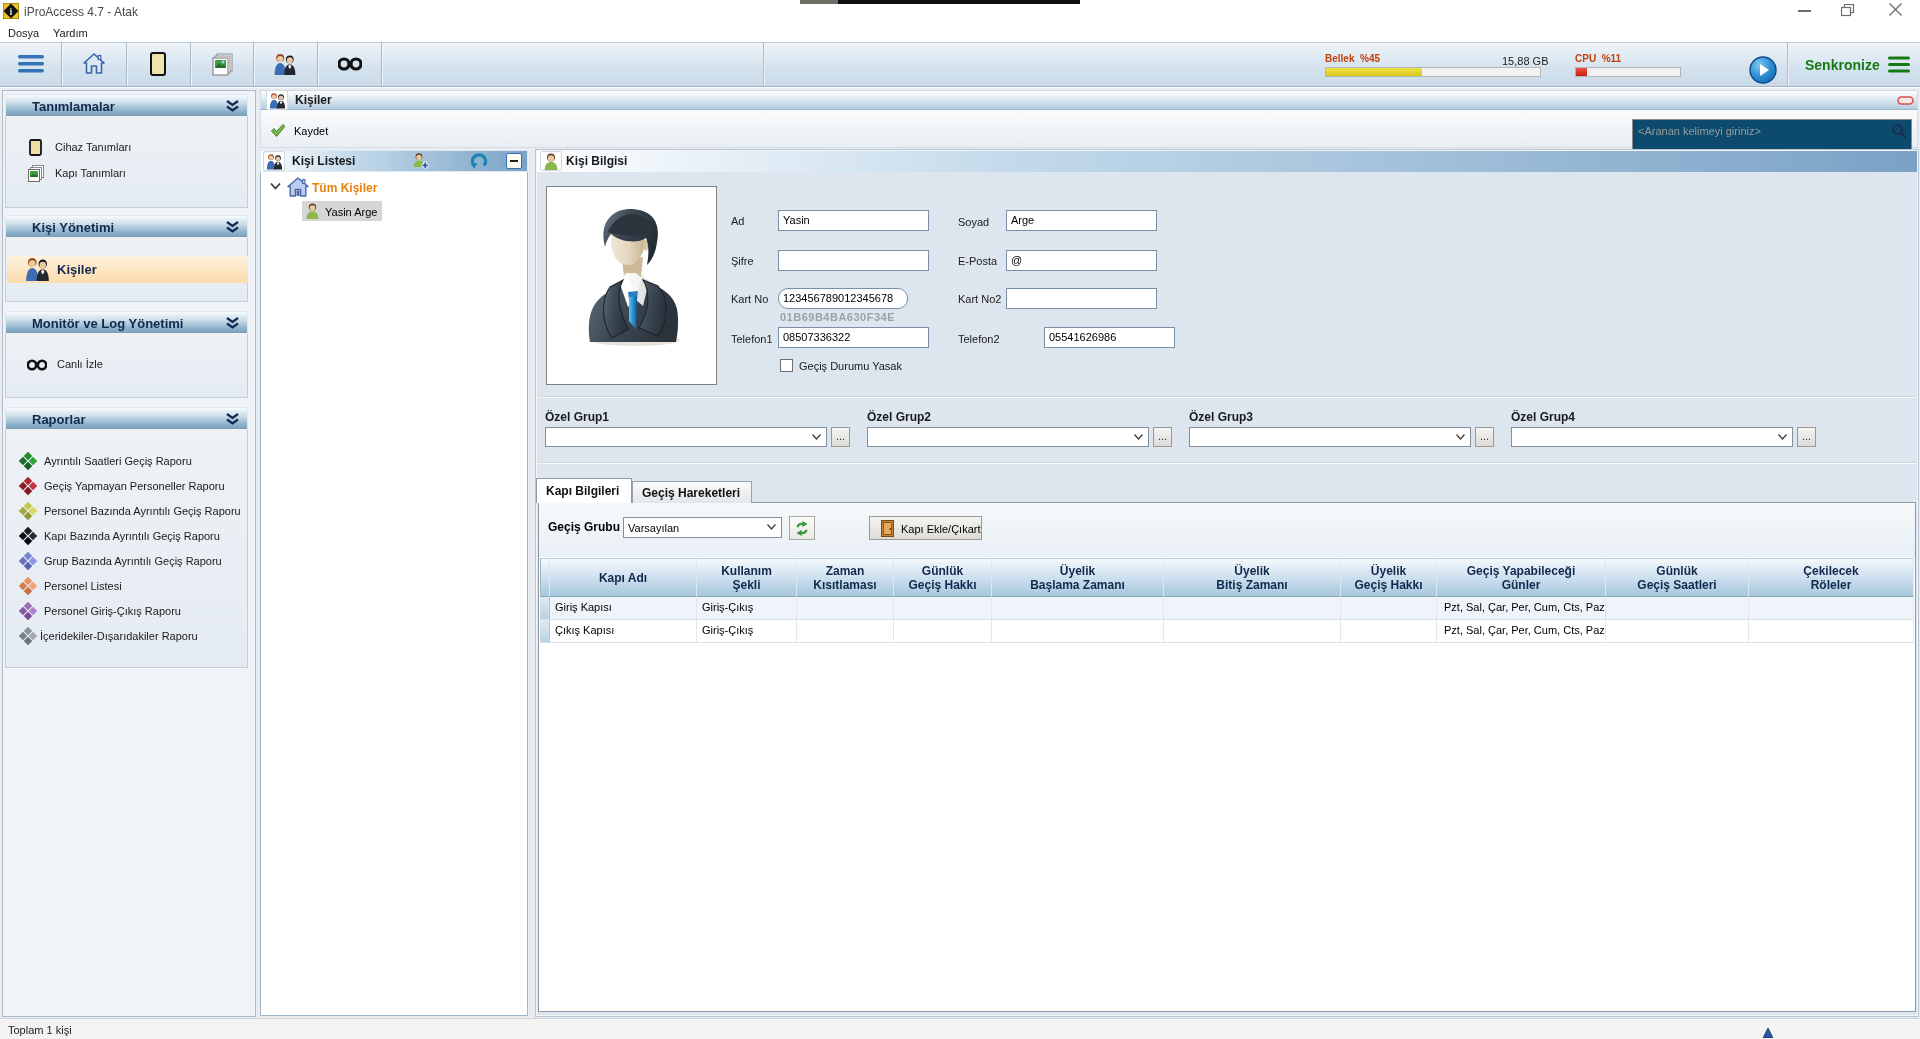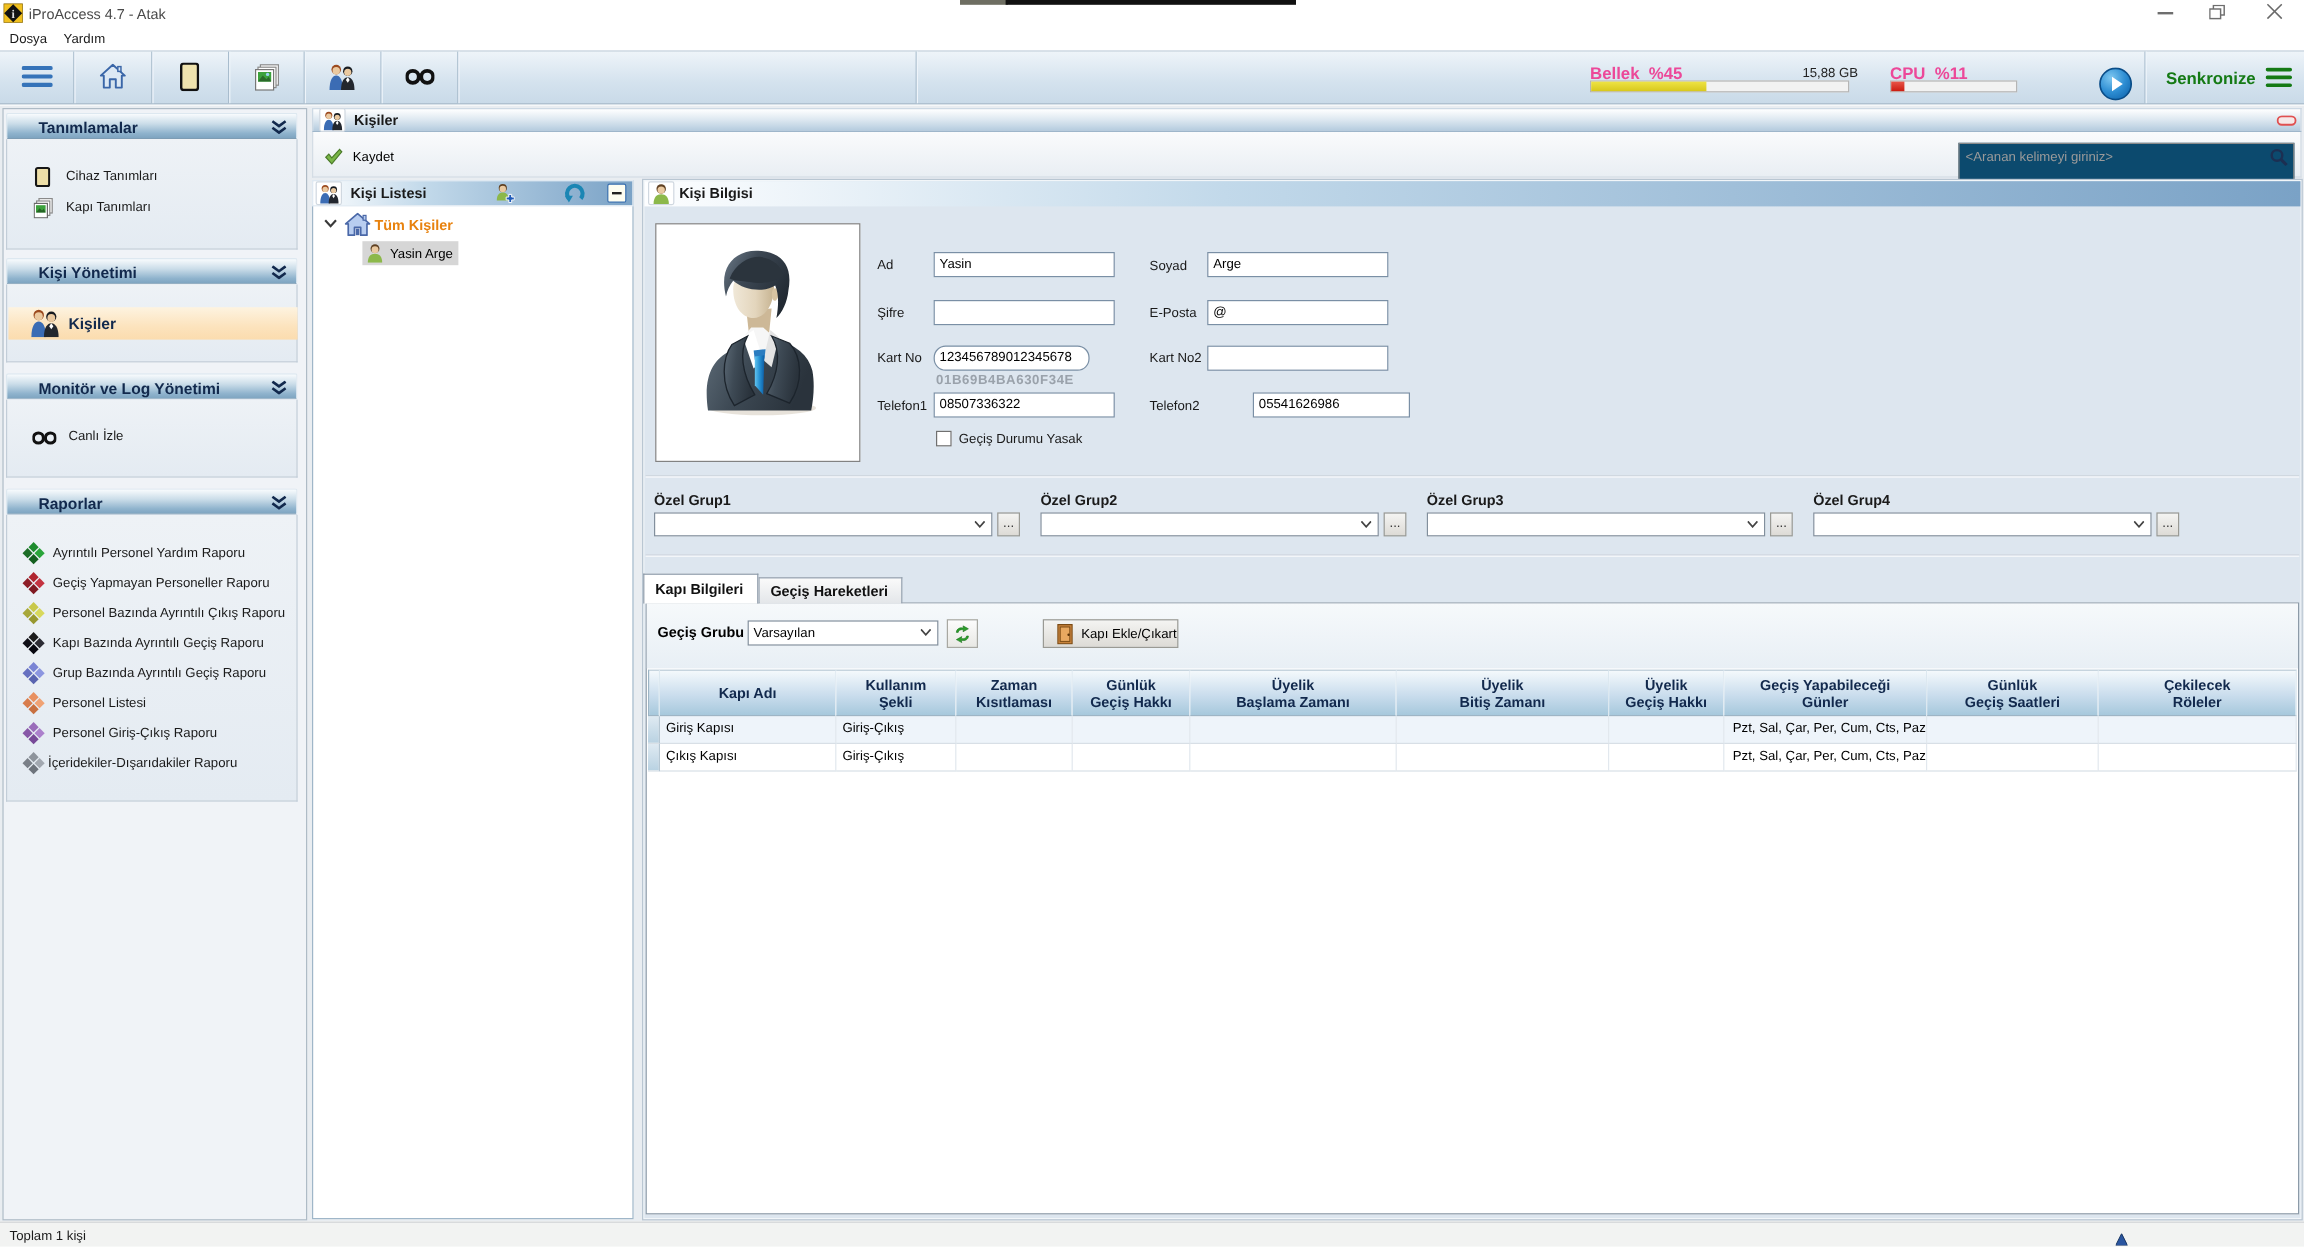--- a/index.html
+++ b/index.html
@@ -13,21 +13,21 @@
 #blackbar2 { left:800px; top:0; width:40px; height:4px; background:#6e6e62; }
 #menubar { left:0; top:22px; width:1920px; height:20px; background:#fff; }
 .menuitem { top:27px; font-size:11px; color:#1a1a1a; }
 
 #toolbar { left:0; top:42px; width:1920px; height:45px;
   background:linear-gradient(#eef4f9, #d4e2ee 60%, #c9dae8);
   border-top:1px solid #c0cedb; border-bottom:1px solid #9fb4c6; }
 .tsep { top:43px; width:1px; height:43px; background:#a8bccd; }
 .tsep2 { top:43px; width:1px; height:43px; background:#eef4fa; }
 
-.meterlabel { font-size:14px; font-weight:bold; color:#ec4899; white-space:nowrap; }
+.meterlabel { font-size:10px; font-weight:bold; color:#c2410c; white-space:nowrap; }
 .meter { height:10px; background:#f2f2f2; border:1px solid #b5b5b5; }
 .gb { font-size:11px; color:#222; }
 
 #main { left:0; top:88px; width:1920px; height:930px; background:#e9edf1; }
 
 #sidebar { left:2px; top:90px; width:254px; height:927px; background:#f0f3f7; border:1px solid #aebbc6; }
 .sechead { left:5px; width:243px; height:22px;
   background:linear-gradient(#f8fbfd, #cbdde9 40%, #8fb3cd 80%, #7ea4c0);
   border:1px solid #dde8f0; border-bottom:1px solid #7d9cb4; border-radius:2px; }
 .sechead .t { position:absolute; left:26px; top:4px; font-size:13px; font-weight:bold; color:#12294d; white-space:nowrap; }
@@ -263,35 +263,35 @@
         </svg>
     </div>
     <div class="abs secbody" style="top:429px; height:239px;"></div>
     <div class="abs" id="reports">
       <div class="dia" style="left:20px; top:453px;">
           <i style="left:5px;top:0;background:#1e8c2e;"></i>
           <i style="left:0;top:5px;background:#1d6e28;"></i>
           <i style="left:10px;top:5px;background:#2aa53a;"></i>
           <i style="left:5px;top:10px;background:#156020;"></i>
         </div>
-      <div class="abs sideitem" style="left:44px; top:455px;">Ayrıntılı Personel Yardım Raporu</div>
+      <div class="abs sideitem" style="left:44px; top:455px;">Ayrıntılı Saatleri Geçiş Raporu</div>
       <div class="dia" style="left:20px; top:478px;">
           <i style="left:5px;top:0;background:#b02530;"></i>
           <i style="left:0;top:5px;background:#8e1e28;"></i>
           <i style="left:10px;top:5px;background:#c43340;"></i>
           <i style="left:5px;top:10px;background:#801a22;"></i>
         </div>
       <div class="abs sideitem" style="left:44px; top:480px;">Geçiş Yapmayan Personeller Raporu</div>
       <div class="dia" style="left:20px; top:503px;">
           <i style="left:5px;top:0;background:#c8c84a;"></i>
           <i style="left:0;top:5px;background:#a8a83a;"></i>
           <i style="left:10px;top:5px;background:#d8d85c;"></i>
           <i style="left:5px;top:10px;background:#989830;"></i>
         </div>
-      <div class="abs sideitem" style="left:44px; top:505px;">Personel Bazında Ayrıntılı Çıkış Raporu</div>
+      <div class="abs sideitem" style="left:44px; top:505px;">Personel Bazında Ayrıntılı Geçiş Raporu</div>
       <div class="dia" style="left:20px; top:528px;">
           <i style="left:5px;top:0;background:#1c1c1c;"></i>
           <i style="left:0;top:5px;background:#101018;"></i>
           <i style="left:10px;top:5px;background:#2c2c34;"></i>
           <i style="left:5px;top:10px;background:#080810;"></i>
         </div>
       <div class="abs sideitem" style="left:44px; top:530px;">Kapı Bazında Ayrıntılı Geçiş Raporu</div>
       <div class="dia" style="left:20px; top:553px;">
           <i style="left:5px;top:0;background:#7a84d4;"></i>
           <i style="left:0;top:5px;background:#6670c0;"></i>

